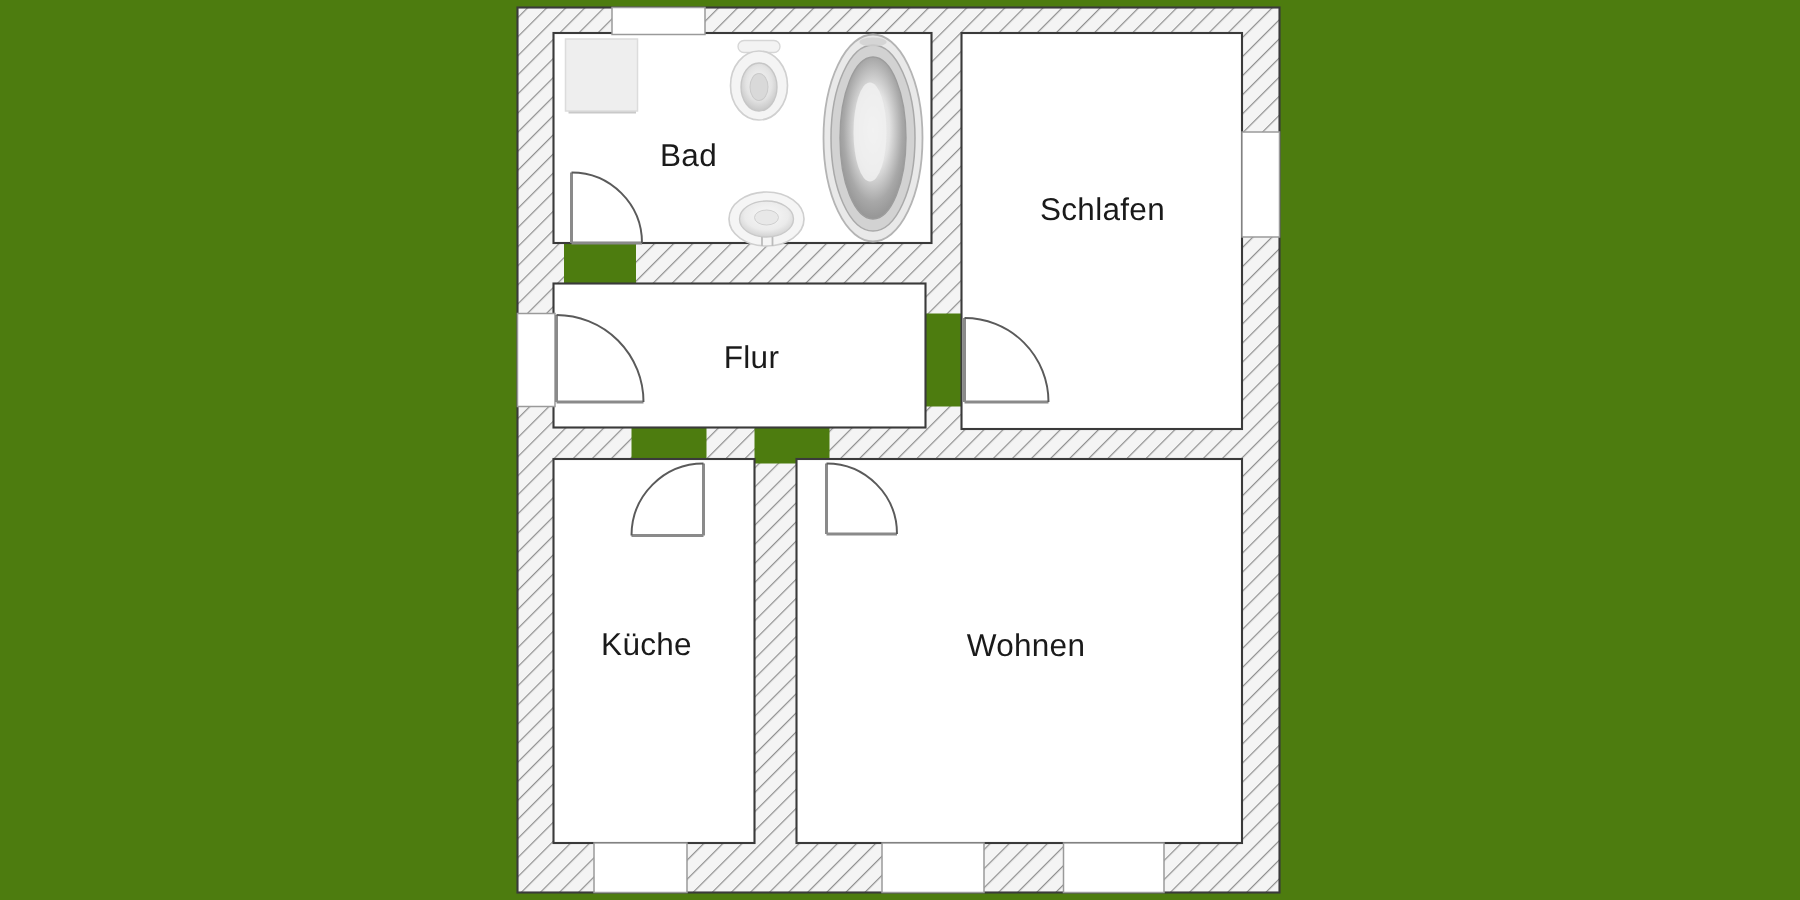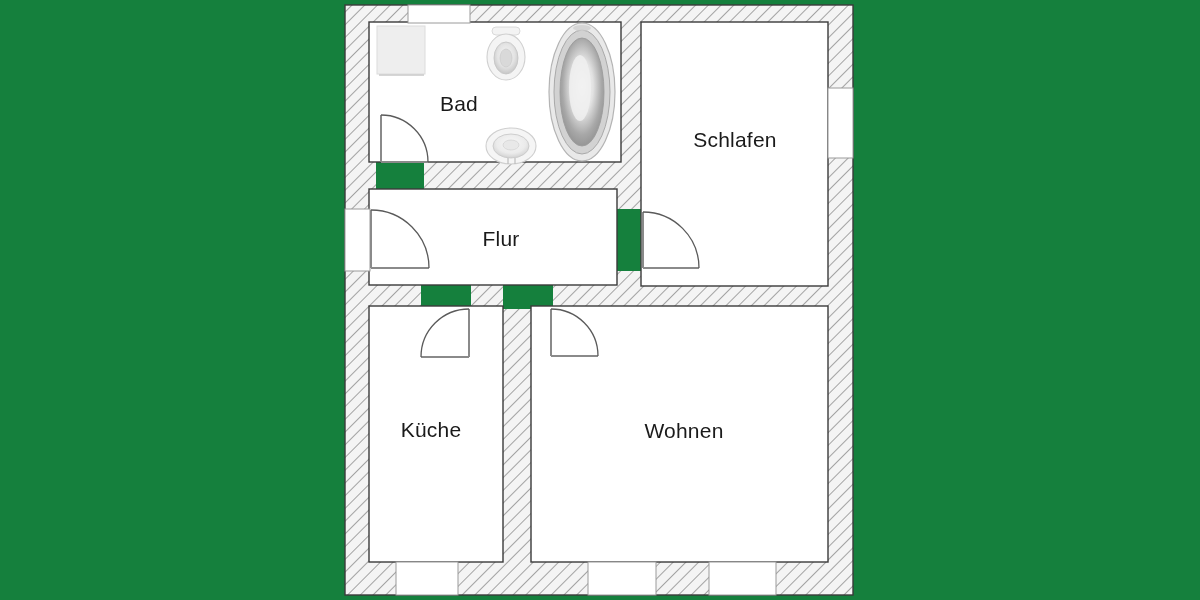--- a/index.html
+++ b/index.html
@@ -10,21 +10,21 @@
   body {
     width: 1200px;
     height: 600px;
     overflow: hidden;
     font-family: "Liberation Sans", sans-serif;
   }
   #floorplan-stage {
     position: relative;
     width: 1200px;
     height: 600px;
-    background: #15803d;
+    background: #4d7c0f;
   }
   svg#plan {
     display: block;
     width: 1200px;
     height: 600px;
   }
   .room-label {
     font-family: "Liberation Sans", sans-serif;
     font-size: 21px;
     fill: #1a1a1a;

